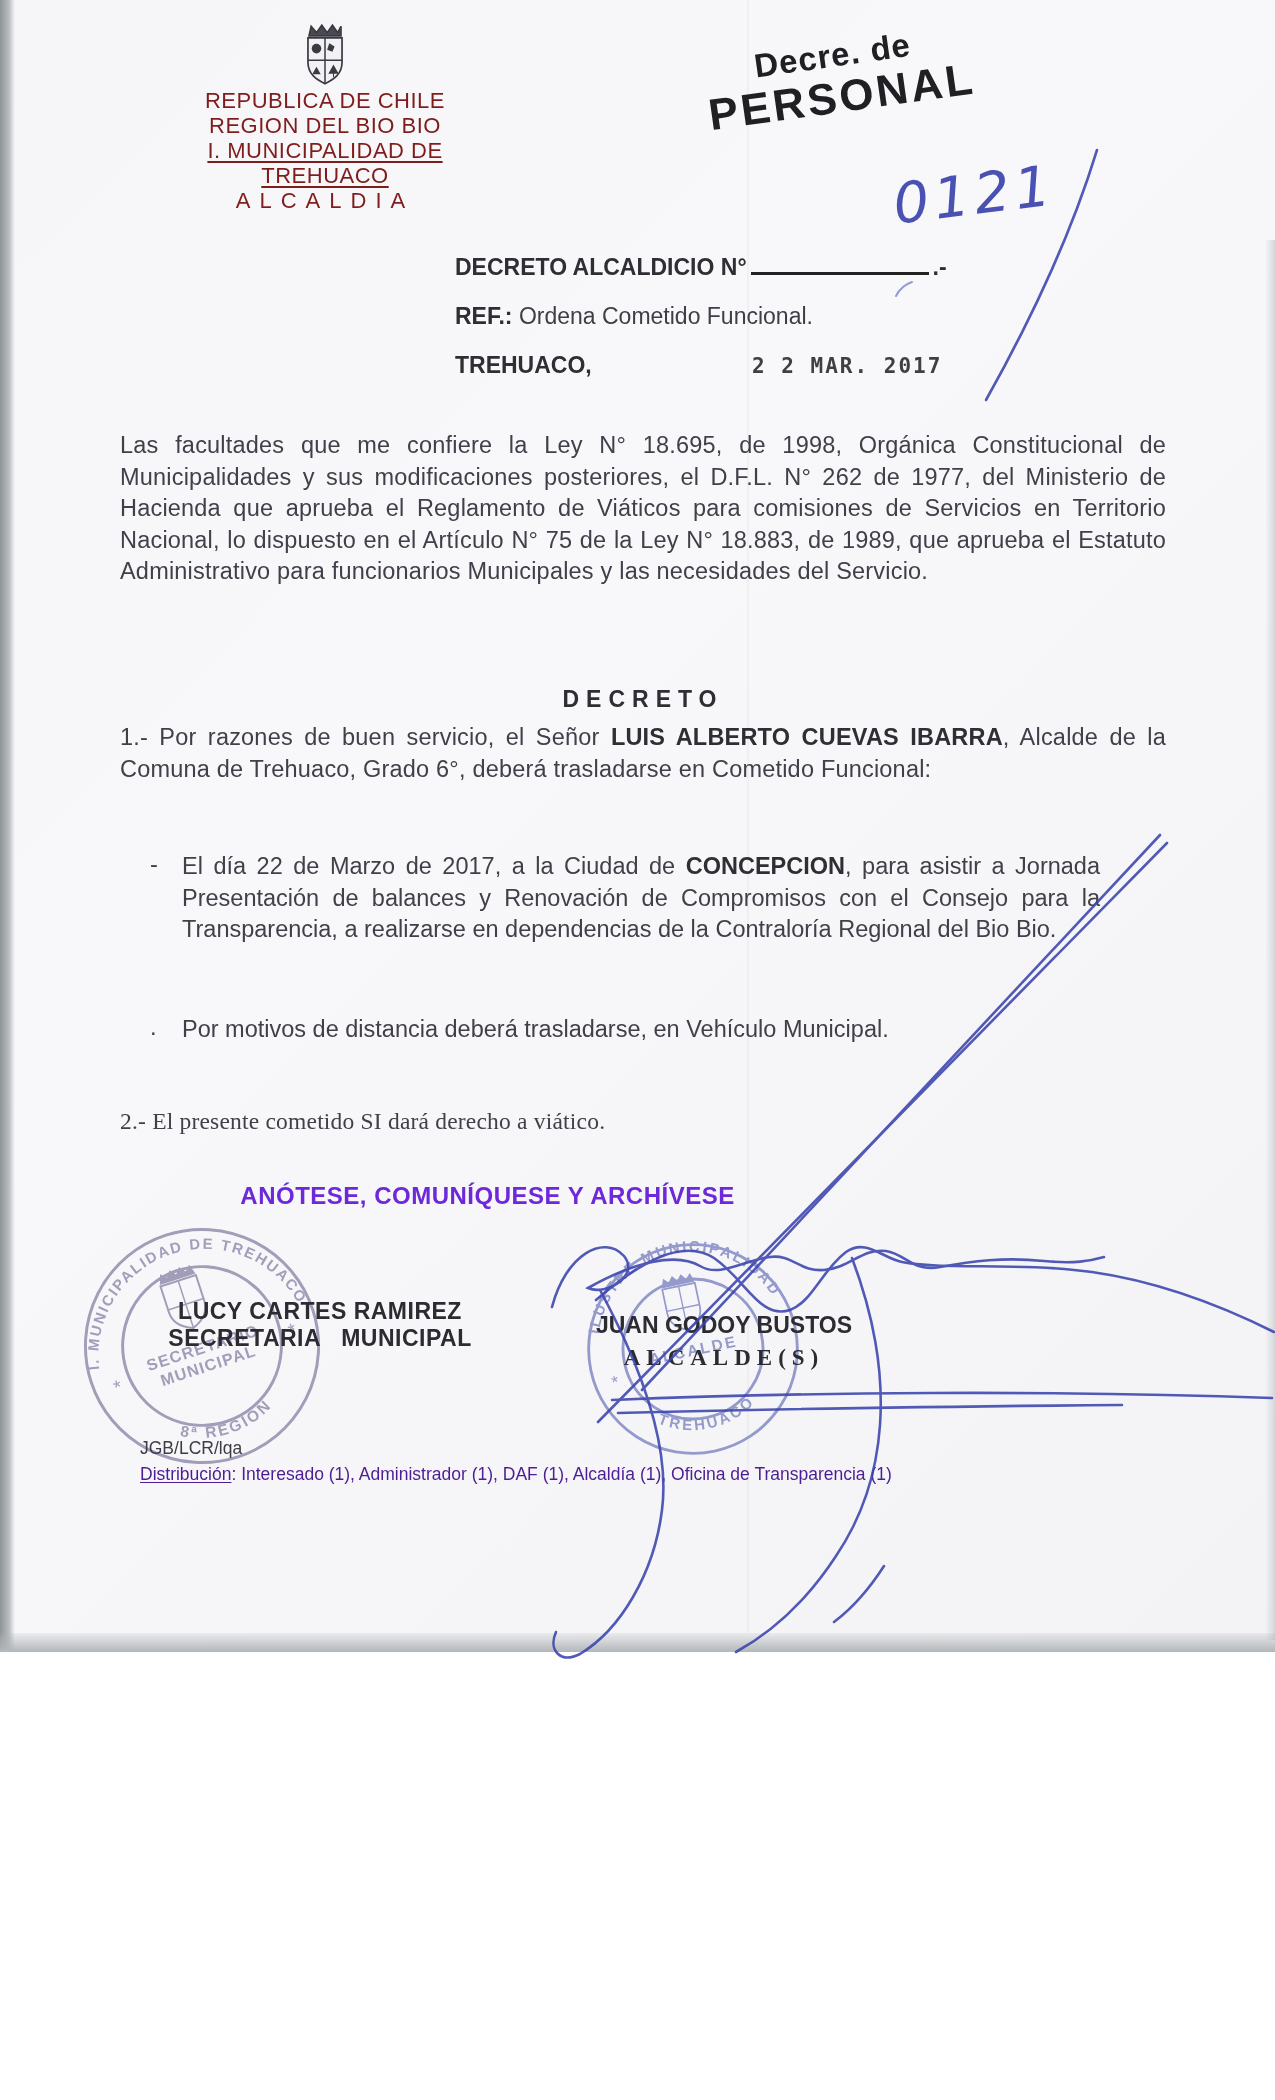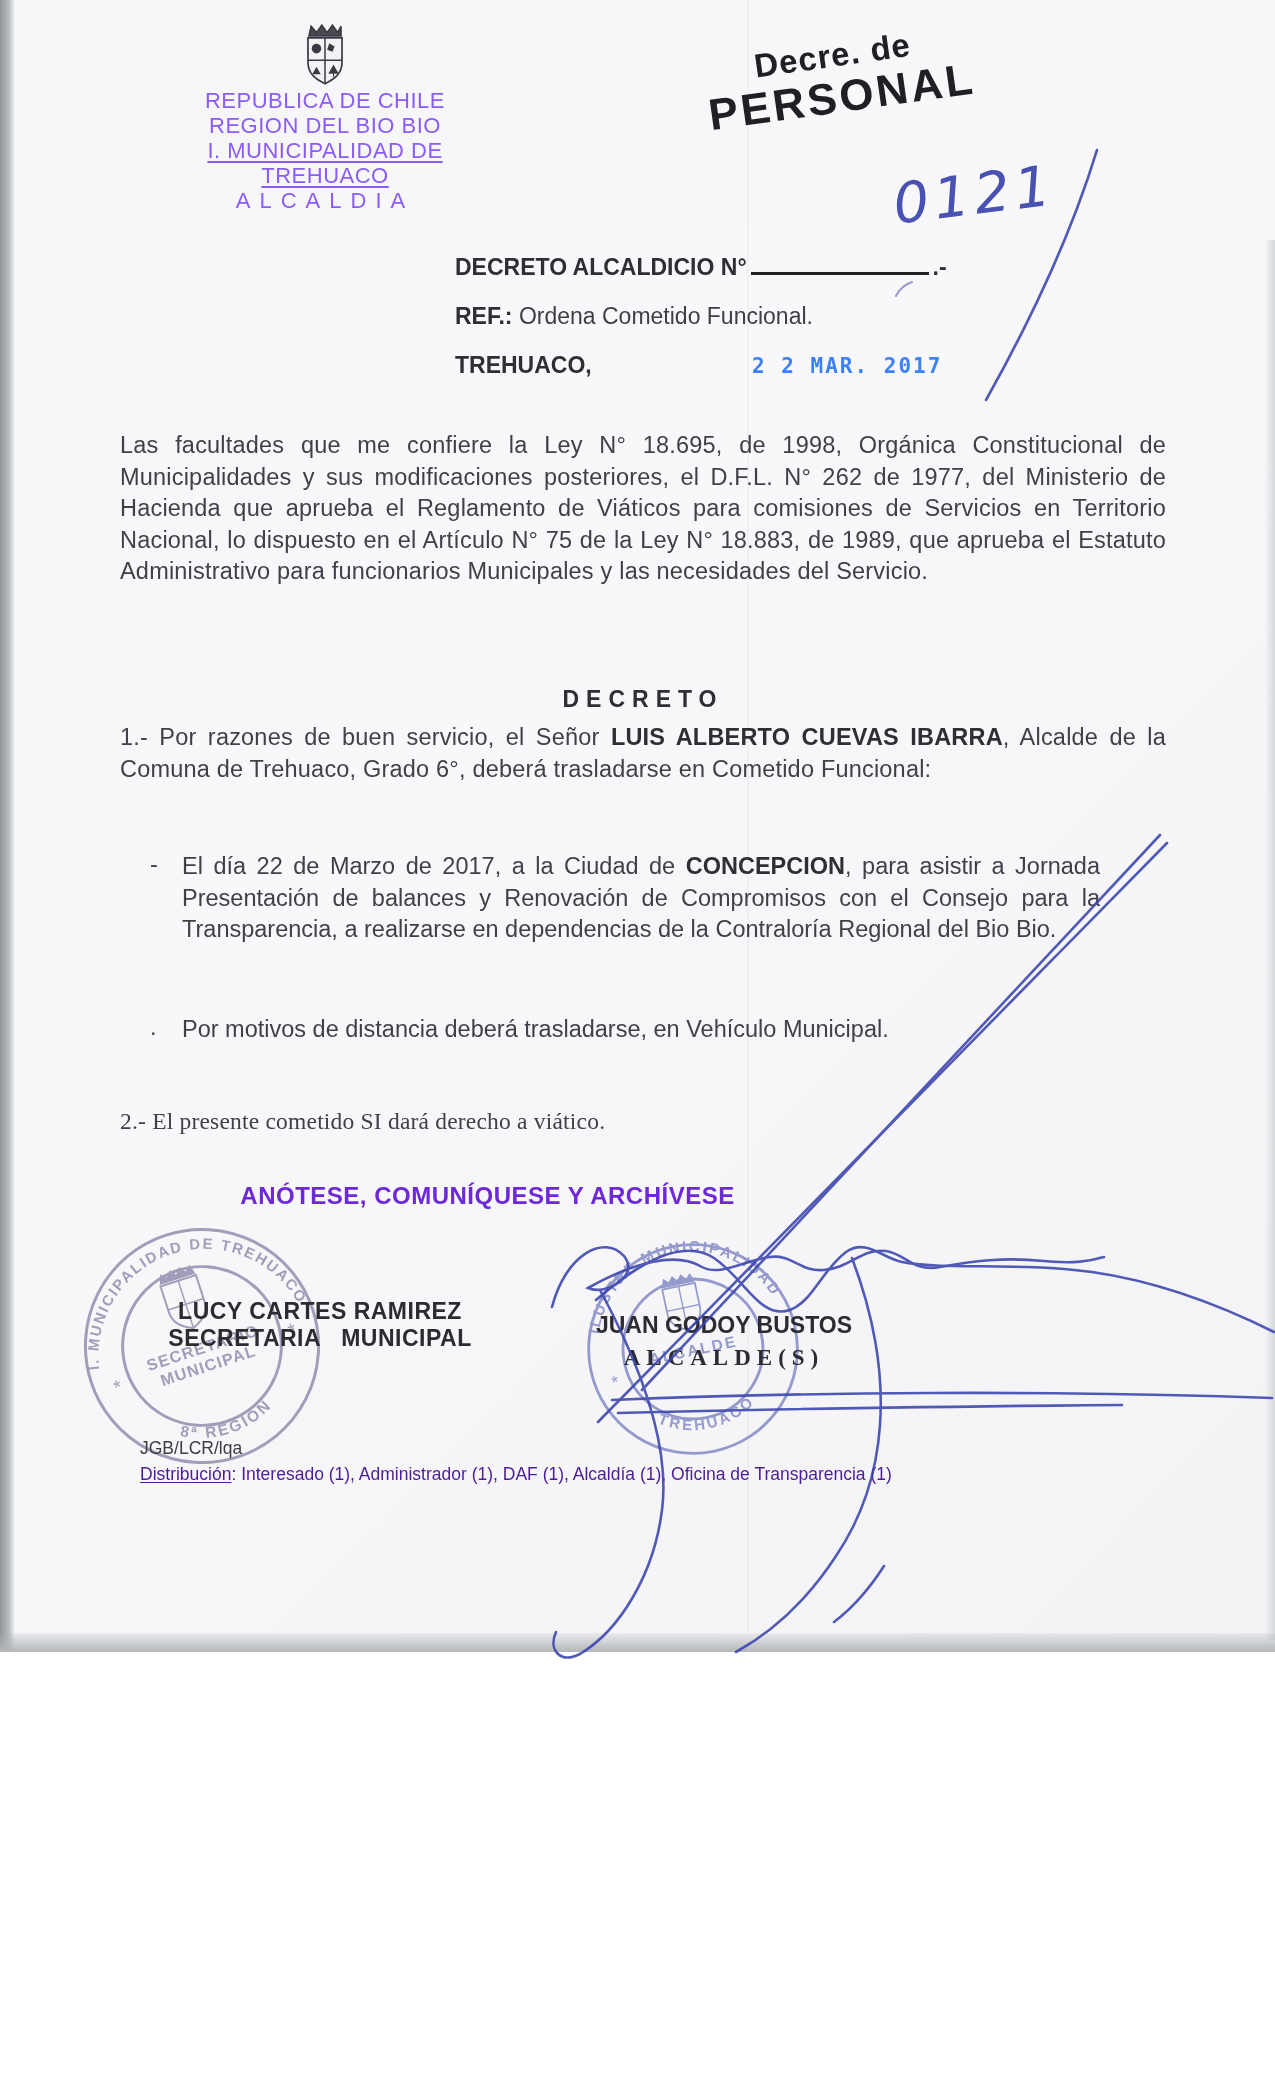--- a/index.html
+++ b/index.html
@@ -15,39 +15,39 @@
   #edge-right{position:absolute;right:0;top:240px;width:10px;height:1400px;
               background:linear-gradient(270deg,#d4d7d9,rgba(214,217,219,0));}
   #crease{position:absolute;left:747px;top:0;width:2px;height:1633px;background:rgba(110,112,125,0.05);}
 
   .abs{position:absolute;}
   .b{font-weight:700;color:#2e2e35;}
 
   
   #header{left:150px;top:22px;width:350px;text-align:center;}
   #crest{width:64px;height:66px;margin:0 auto;display:block;}
-  .hline{font-size:22px;line-height:25px;letter-spacing:0.5px;color:#8b5cf6;}
+  .hline{font-size:22px;line-height:25px;letter-spacing:0.5px;color:#7f1d1d;}
   .hline.u{text-decoration:underline;text-underline-offset:3px;}
   .hline.sp{letter-spacing:9px;}
 
   
   #personal-stamp{left:705px;top:36px;transform:rotate(-8deg);color:#202024;}
   #personal-stamp .l1{font-size:33px;font-weight:700;margin-left:52px;letter-spacing:1px;}
   #personal-stamp .l2{font-size:44px;font-weight:700;letter-spacing:3px;margin-top:-2px;}
 
   
   .dline{font-size:23px;}
   #decree-no{left:455px;top:252px;}
   #no-underline{display:inline-block;width:178px;border-bottom:3px solid #222;height:20px;margin:0 4px;}
   #hand-number{left:893px;top:162px;font-size:56px;font-style:italic;font-family:"DejaVu Sans",sans-serif;
                color:#3b44ad;transform:rotate(-7deg);letter-spacing:5px;opacity:.92;}
   #ref-line{left:455px;top:303px;}
   #city-line{left:455px;top:352px;}
   #date-stamp{left:752px;top:354px;font-family:"DejaVu Sans Mono",monospace;font-weight:700;
-              font-size:21px;letter-spacing:2px;color:#3b82f6;text-align:center;}
+              font-size:21px;letter-spacing:2px;color:#404040;text-align:center;}
 
   
   .heading{width:1046px;left:120px;text-align:center;font-weight:700;color:#2e2e35;
            font-size:23px;letter-spacing:7px;}
   .para{left:120px;width:1046px;text-align:justify;font-size:23.5px;line-height:31.5px;
         letter-spacing:0.2px;color:#40404a;}
   #vistos-head{top:398px;}
   #vistos-body{top:430px;}
   #decreto-head{top:686px;}
   #decreto-p1{top:722px;}

